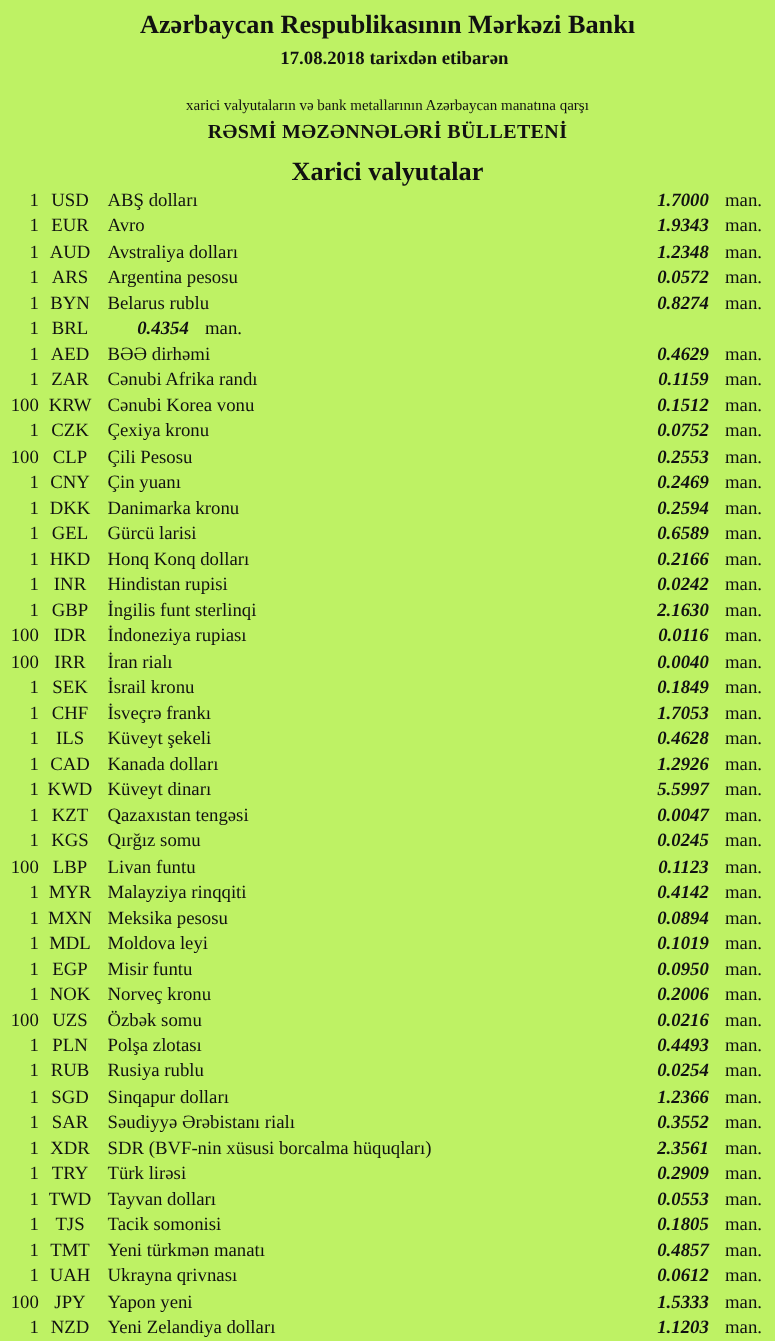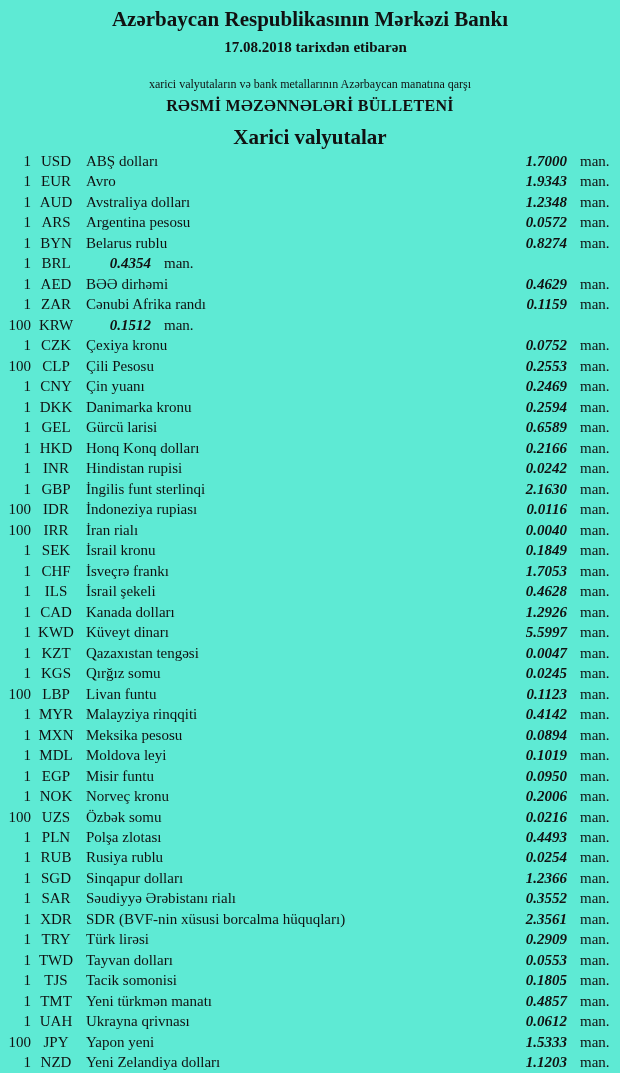--- a/index.html
+++ b/index.html
@@ -12,21 +12,21 @@
     height: 1073px;
     color: #111111;
     font-family: "Liberation Serif", "DejaVu Serif", serif;
     position: relative;
     overflow: hidden;
   }
   .page {
     position: relative;
     width: 620px;
     height: 1073px;
-    background: #5eead4;
+    background: #bef264;
   }
   .doc-header {
     position: absolute;
     top: 7px;
     left: 0;
     width: 620px;
     text-align: center;
   }
   .bank-name {
     margin: 0;
@@ -174,20 +174,21 @@
       <div class="row">
         <span class="qty">1</span>
         <span class="code">ZAR</span>
         <span class="name">Cənubi Afrika randı</span>
         <span class="rate">0.1159</span>
         <span class="unit">man.</span>
       </div>
       <div class="row">
         <span class="qty">100</span>
         <span class="code">KRW</span>
+        <span class="name">Cənubi Korea vonu</span>
         <span class="rate">0.1512</span>
         <span class="unit">man.</span>
       </div>
       <div class="row">
         <span class="qty">1</span>
         <span class="code">CZK</span>
         <span class="name">Çexiya kronu</span>
         <span class="rate">0.0752</span>
         <span class="unit">man.</span>
       </div>
@@ -264,21 +265,21 @@
       <div class="row">
         <span class="qty">1</span>
         <span class="code">CHF</span>
         <span class="name">İsveçrə frankı</span>
         <span class="rate">1.7053</span>
         <span class="unit">man.</span>
       </div>
       <div class="row">
         <span class="qty">1</span>
         <span class="code">ILS</span>
-        <span class="name">İsrail şekeli</span>
+        <span class="name">Küveyt şekeli</span>
         <span class="rate">0.4628</span>
         <span class="unit">man.</span>
       </div>
       <div class="row">
         <span class="qty">1</span>
         <span class="code">CAD</span>
         <span class="name">Kanada dolları</span>
         <span class="rate">1.2926</span>
         <span class="unit">man.</span>
       </div>

